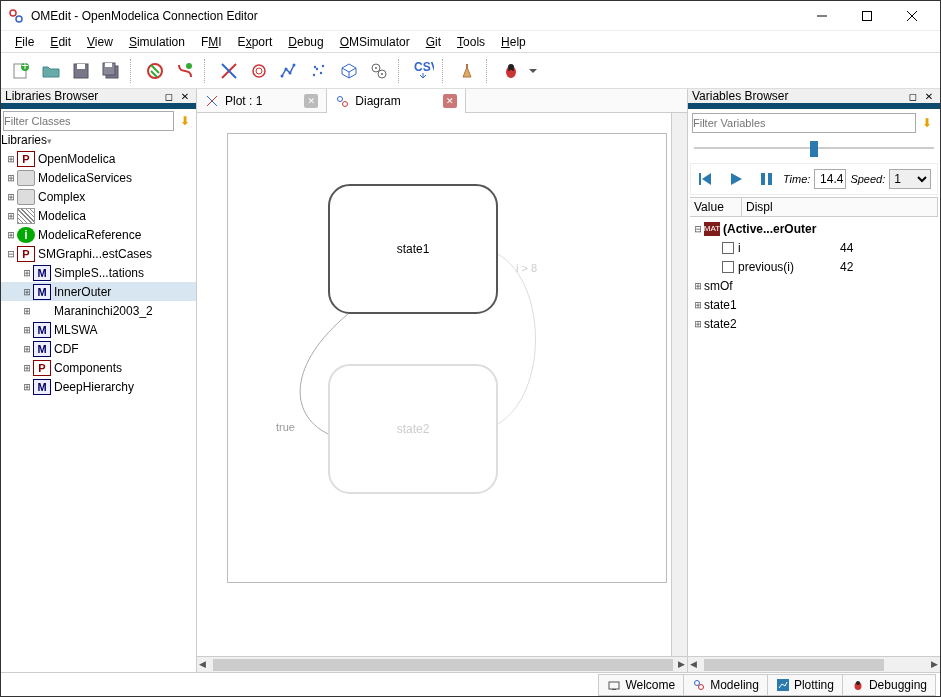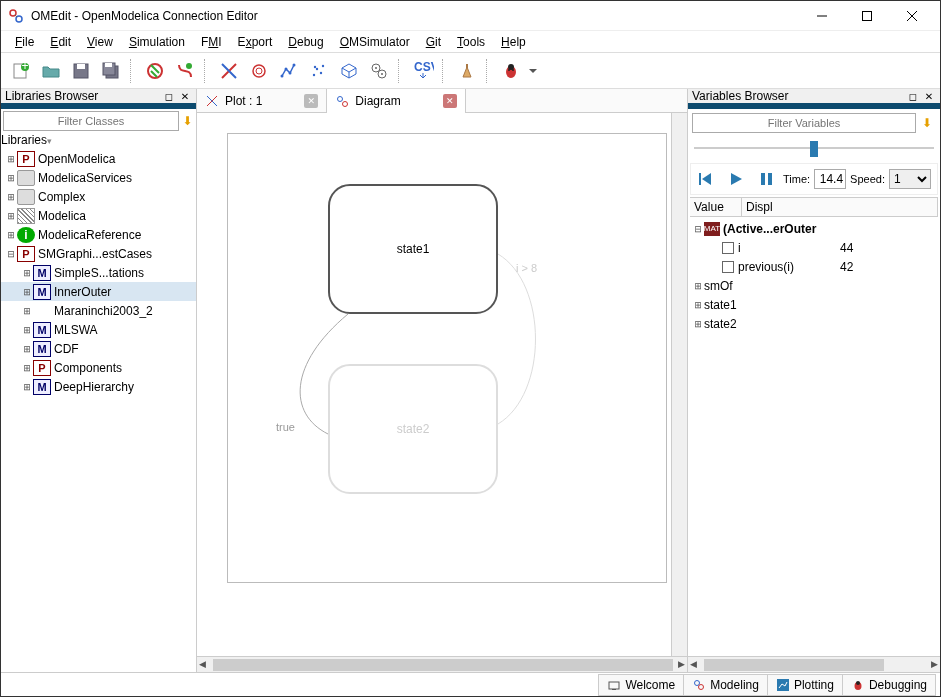--- a/index.html
+++ b/index.html
@@ -26,21 +26,21 @@
 .main { flex: 1; display: flex; overflow: hidden; }
 
 
 .panel-header { height: 20px; background: #f0f0f0; border-bottom: 6px solid #0c4a6e; display: flex; align-items: center; padding: 0 4px; }
 .panel-header .ptitle { flex: 1; }
 .panel-header .picon { width: 14px; height: 14px; margin-left: 2px; display: flex; align-items: center; justify-content: center; font-size: 10px; }
 
 
 .lib-panel { width: 196px; border-right: 1px solid #ccc; display: flex; flex-direction: column; }
 .filter-row { display: flex; align-items: center; padding: 2px; gap: 2px; }
-.filter-row input { flex: 1; height: 20px; border: 1px solid #aaa; padding: 0 16px; font-size: 11px; text-align: center; }
+.filter-row input { flex: 1; height: 20px; border: 1px solid #aaa; padding: 0 0; font-size: 11px; }
 .filter-row .arrow { width: 18px; height: 18px; color: #e6a000; display: flex; align-items: center; justify-content: center; }
 .lib-body { flex: 1; overflow: auto; padding: 2px 0; }
 .tree-item { display: flex; align-items: center; height: 19px; padding-right: 4px; cursor: default; white-space: nowrap; overflow: hidden; }
 .tree-item.selected { background: #d8e6f2; }
 .tree-item .expander { width: 12px; text-align: center; color: #555; font-size: 9px; }
 .tree-item .ticon { width: 18px; height: 16px; display: flex; align-items: center; justify-content: center; margin-right: 3px; }
 .ticon.P { border: 1px solid #800; color: #800; font-weight: bold; font-size: 11px; }
 .ticon.M { border: 1px solid #006; color: #006; font-weight: bold; font-size: 11px; background: #eef; }
 .ticon.gray { background: #ddd; border: 1px solid #999; border-radius: 2px; }
 .ticon.lines { background: repeating-linear-gradient(45deg,#888,#888 1px,#fff 1px,#fff 3px); border: 1px solid #999; }
@@ -72,21 +72,21 @@
 
 .var-panel { width: 252px; display: flex; flex-direction: column; }
 .var-body { flex: 1; overflow: hidden; display: flex; flex-direction: column; padding: 2px; gap: 2px; }
 .sim-time-row { display: flex; align-items: center; gap: 4px; padding: 2px 0; }
 .sim-time-row select { flex: 1; height: 20px; border: 1px solid #aaa; background: #f4f4f4; }
 .slider-row { height: 24px; position: relative; }
 .slider-track { position: absolute; left: 4px; right: 4px; top: 10px; height: 2px; background: #ccc; }
 .slider-thumb { position: absolute; top: 4px; width: 8px; height: 16px; background: #2a7ab0; left: 120px; }
 .controls-row { display: flex; align-items: center; gap: 4px; border: 1px solid #eee; padding: 2px; }
 .play-btn { width: 26px; height: 26px; display: flex; align-items: center; justify-content: center; color: #2a7ab0; }
-.controls-row .lbl { font-size: 11px; }
+.controls-row .lbl { font-size: 11px; font-style: italic; }
 .controls-row input { width: 32px; height: 20px; border: 1px solid #aaa; text-align: right; padding: 0 2px; }
 .controls-row select { width: 42px; height: 20px; border: 1px solid #aaa; }
 .var-tree-header { display: flex; border-top: 1px solid #ccc; border-bottom: 1px solid #ccc; background: #fafafa; height: 20px; }
 .var-tree-header .col { padding: 2px 4px; border-right: 1px solid #ccc; }
 .col-var { width: 150px; }
 .col-val { width: 52px; }
 .col-disp { flex: 1; }
 .var-tree { flex: 1; overflow: auto; }
 .var-row { display: flex; align-items: center; height: 19px; }
 .var-row .col-var { display: flex; align-items: center; }

